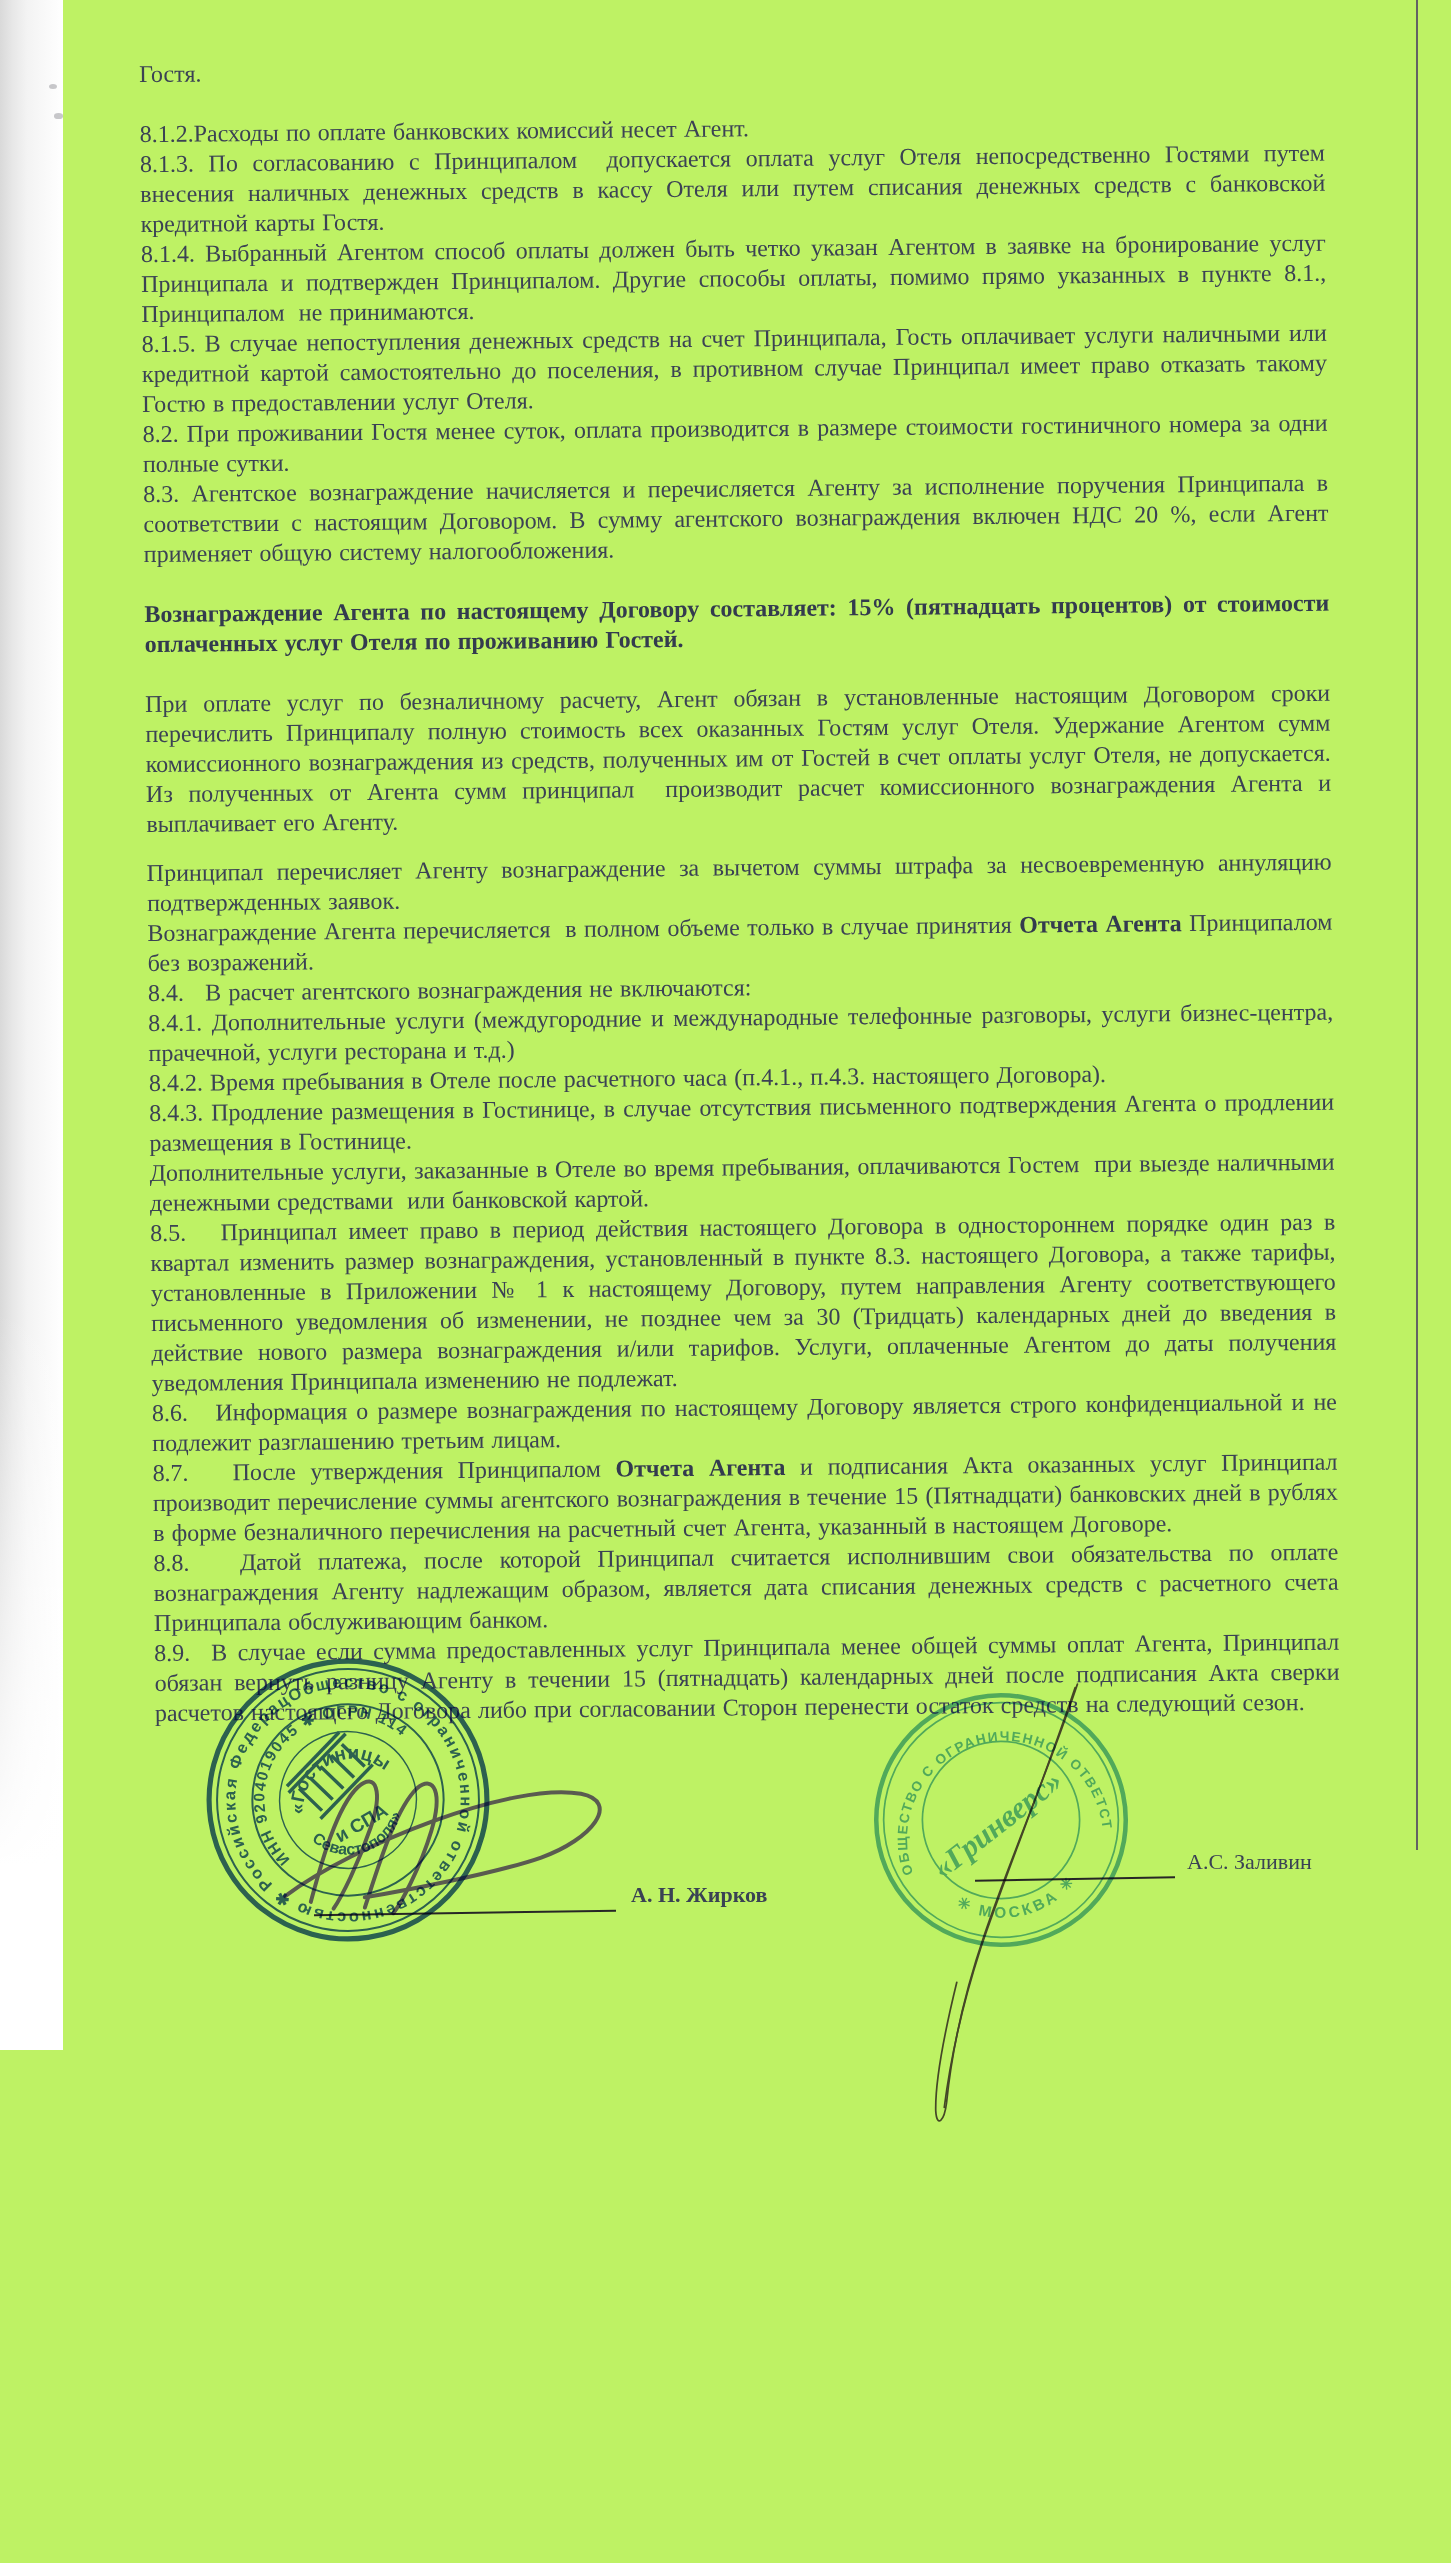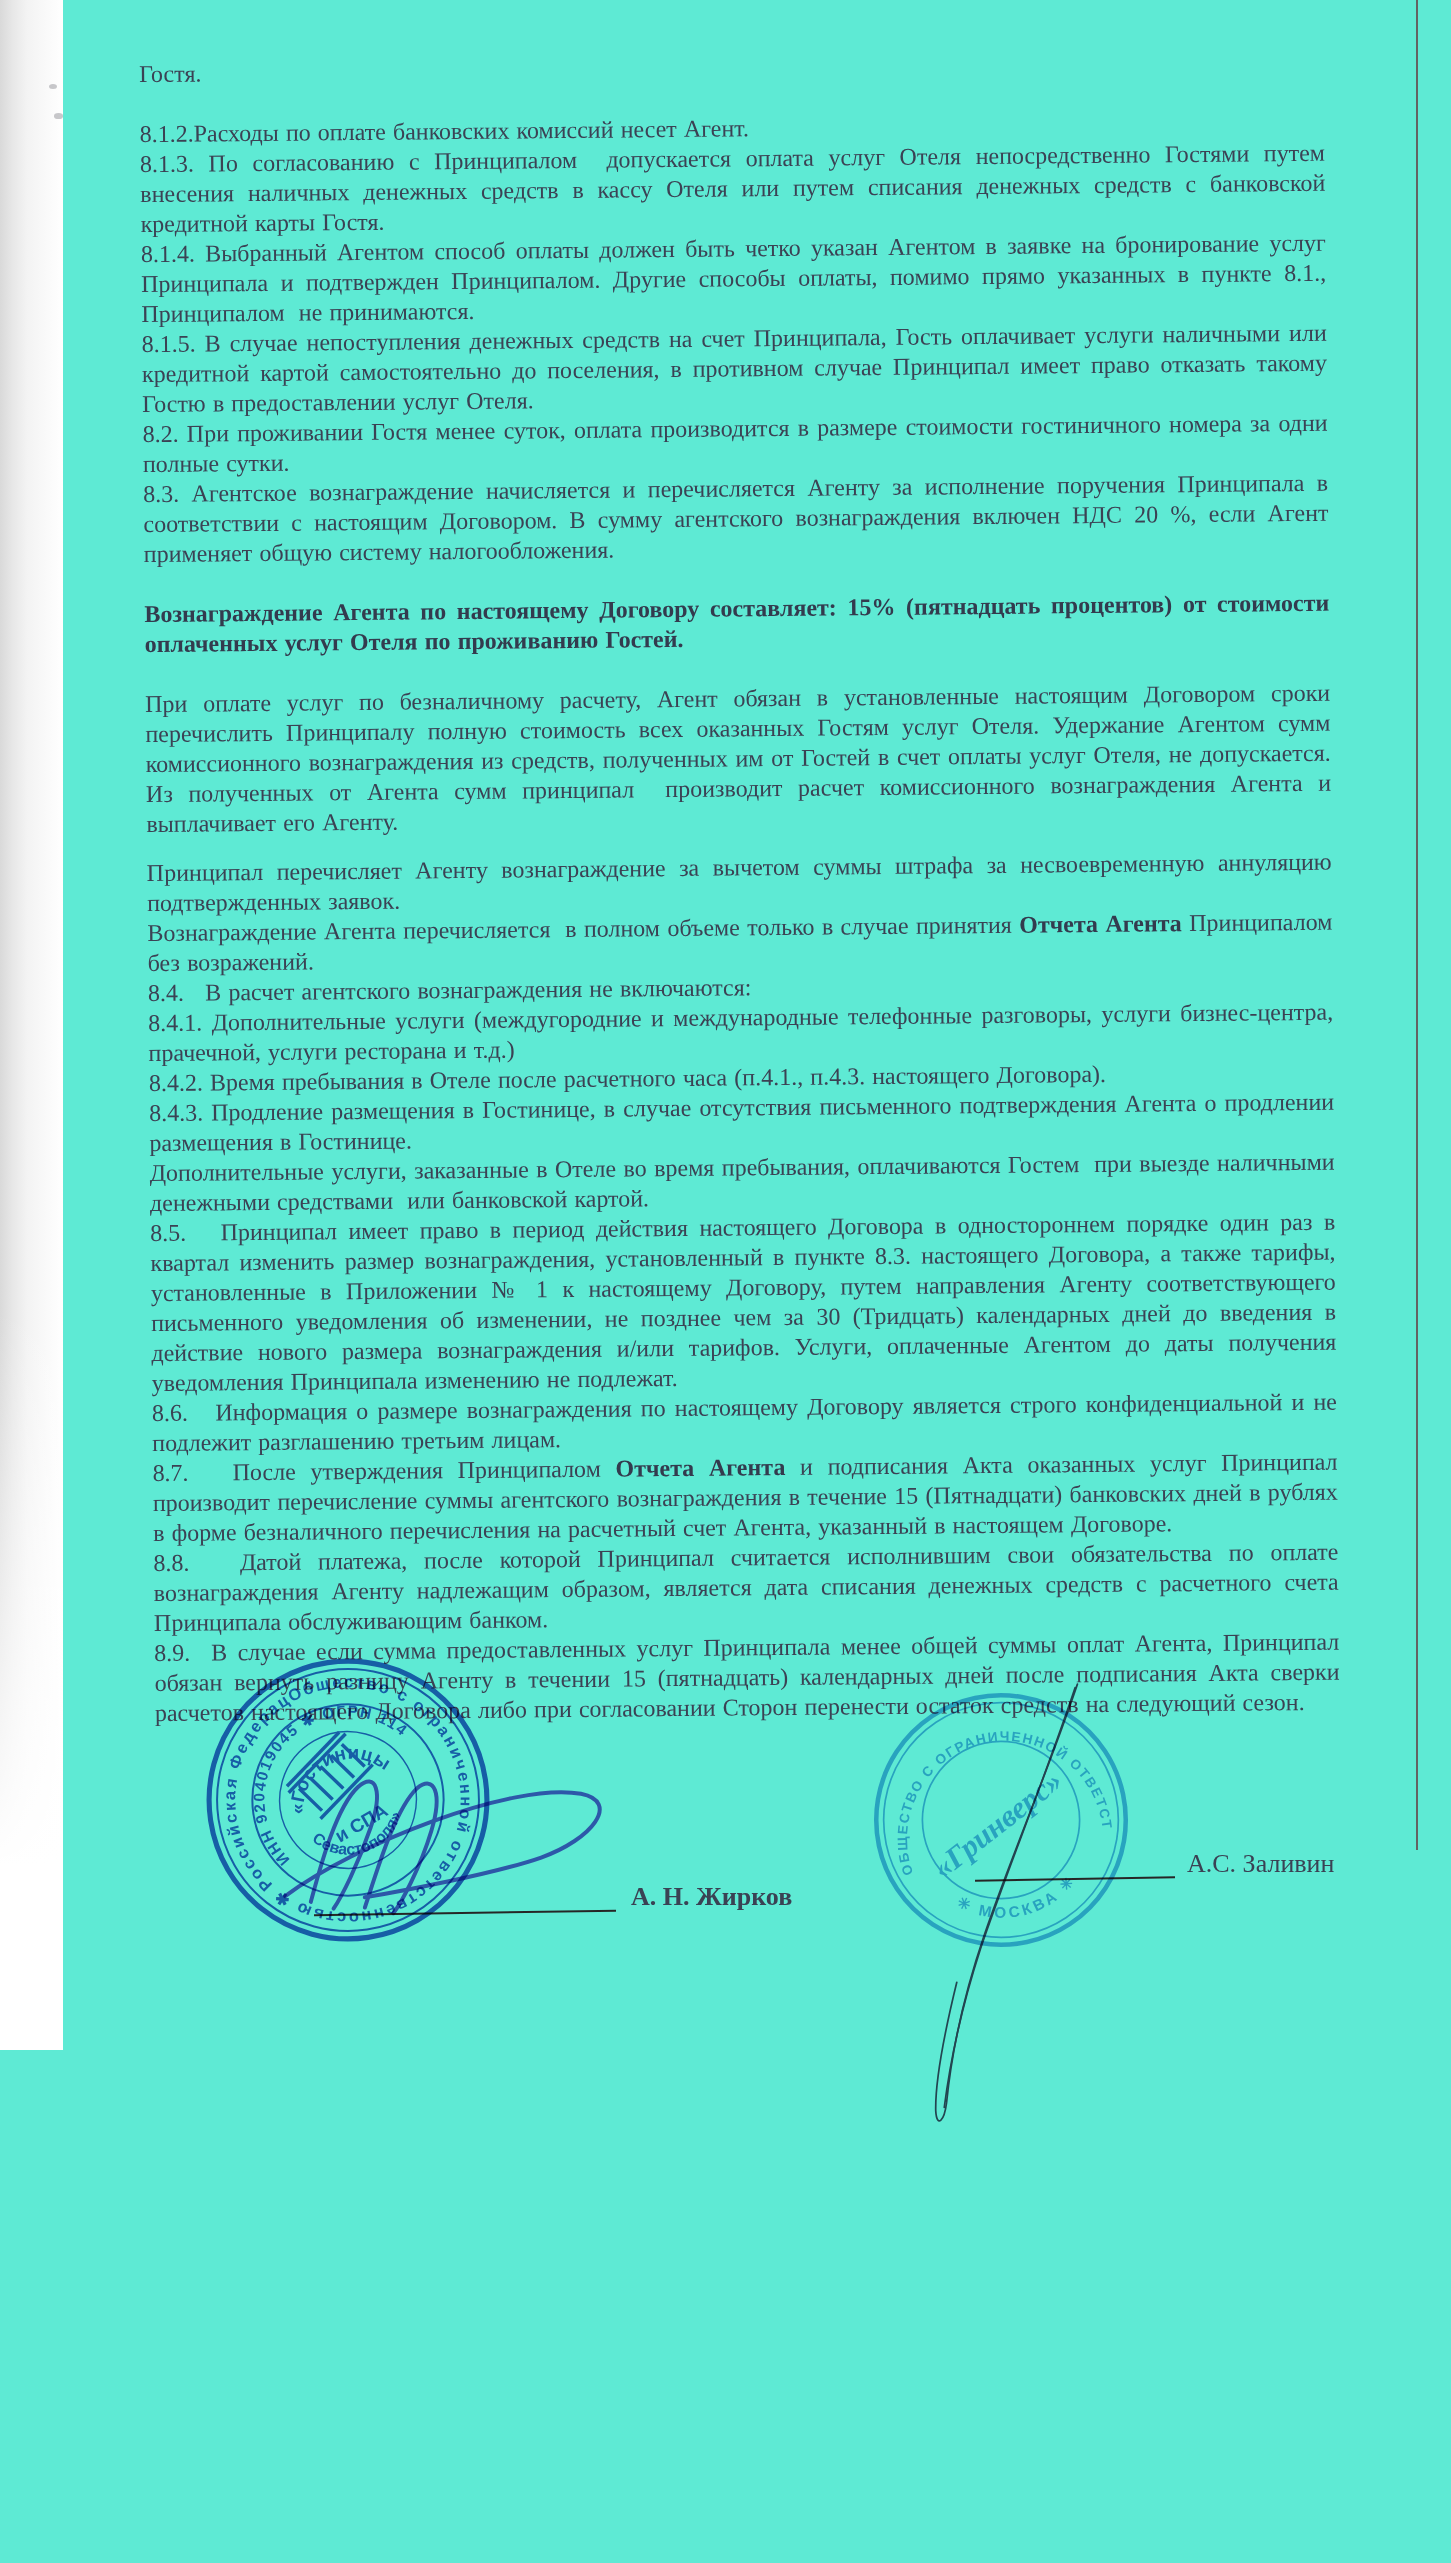--- a/index.html
+++ b/index.html
@@ -1,19 +1,19 @@
 <!DOCTYPE html>
 <html style="font-size:9px"><head>
 <meta charset="utf-8">
 <style>
   html,body{margin:0;padding:0;background:#ffffff;}
   .page{
     position:relative;
     width:1452px;height:2563px;
-    background:#5eead4;
+    background:#bef264;
     overflow:hidden;
     font-family:"Liberation Serif", serif;
   }
   
   .scan-strip{
     position:absolute;left:0;top:0;width:63px;height:2050px;
     background:linear-gradient(90deg,#d9d9d9 0px,#e7e7e7 12.5px,#f3f3f3 27px,#ffffff 63px);
   }
   .scan-strip-fade{
     position:absolute;left:0;top:1310px;width:63px;height:740px;
@@ -41,21 +41,21 @@
   .para.bold, .para b{font-weight:bold;color:#333b4e;}
 
   
   .stamp{position:absolute;mix-blend-mode:multiply;z-index:3;}
   .stamp.left{left:200px;top:1652px;opacity:.95;transform:rotate(-30deg);}
   .stamp.right{left:870px;top:1689px;opacity:.88;transform:rotate(-12deg);}
   .ink{position:absolute;z-index:4;mix-blend-mode:multiply;}
   .sig-line{position:absolute;height:1.7px;background:#262626;z-index:2;}
   .sig-line.left{left:314px;top:1912px;width:302px;transform:rotate(-0.9deg);}
   .sig-line.right{left:975px;top:1878px;width:200px;transform:rotate(-1deg);}
-  .sig-name{position:absolute;font-size:26px;color:#3a4254;z-index:2;white-space:nowrap;}
+  .sig-name{position:absolute;font-size:22px;color:#3a4254;z-index:2;white-space:nowrap;}
   .sig-name.left{left:631px;top:1882px;font-weight:bold;}
   .sig-name.right{left:1187px;top:1849px;}
 </style>
 </head>
 <body>
 
 <div class="page">
 
   <div class="scan-strip"></div>
   <div class="scan-strip-fade"></div>

